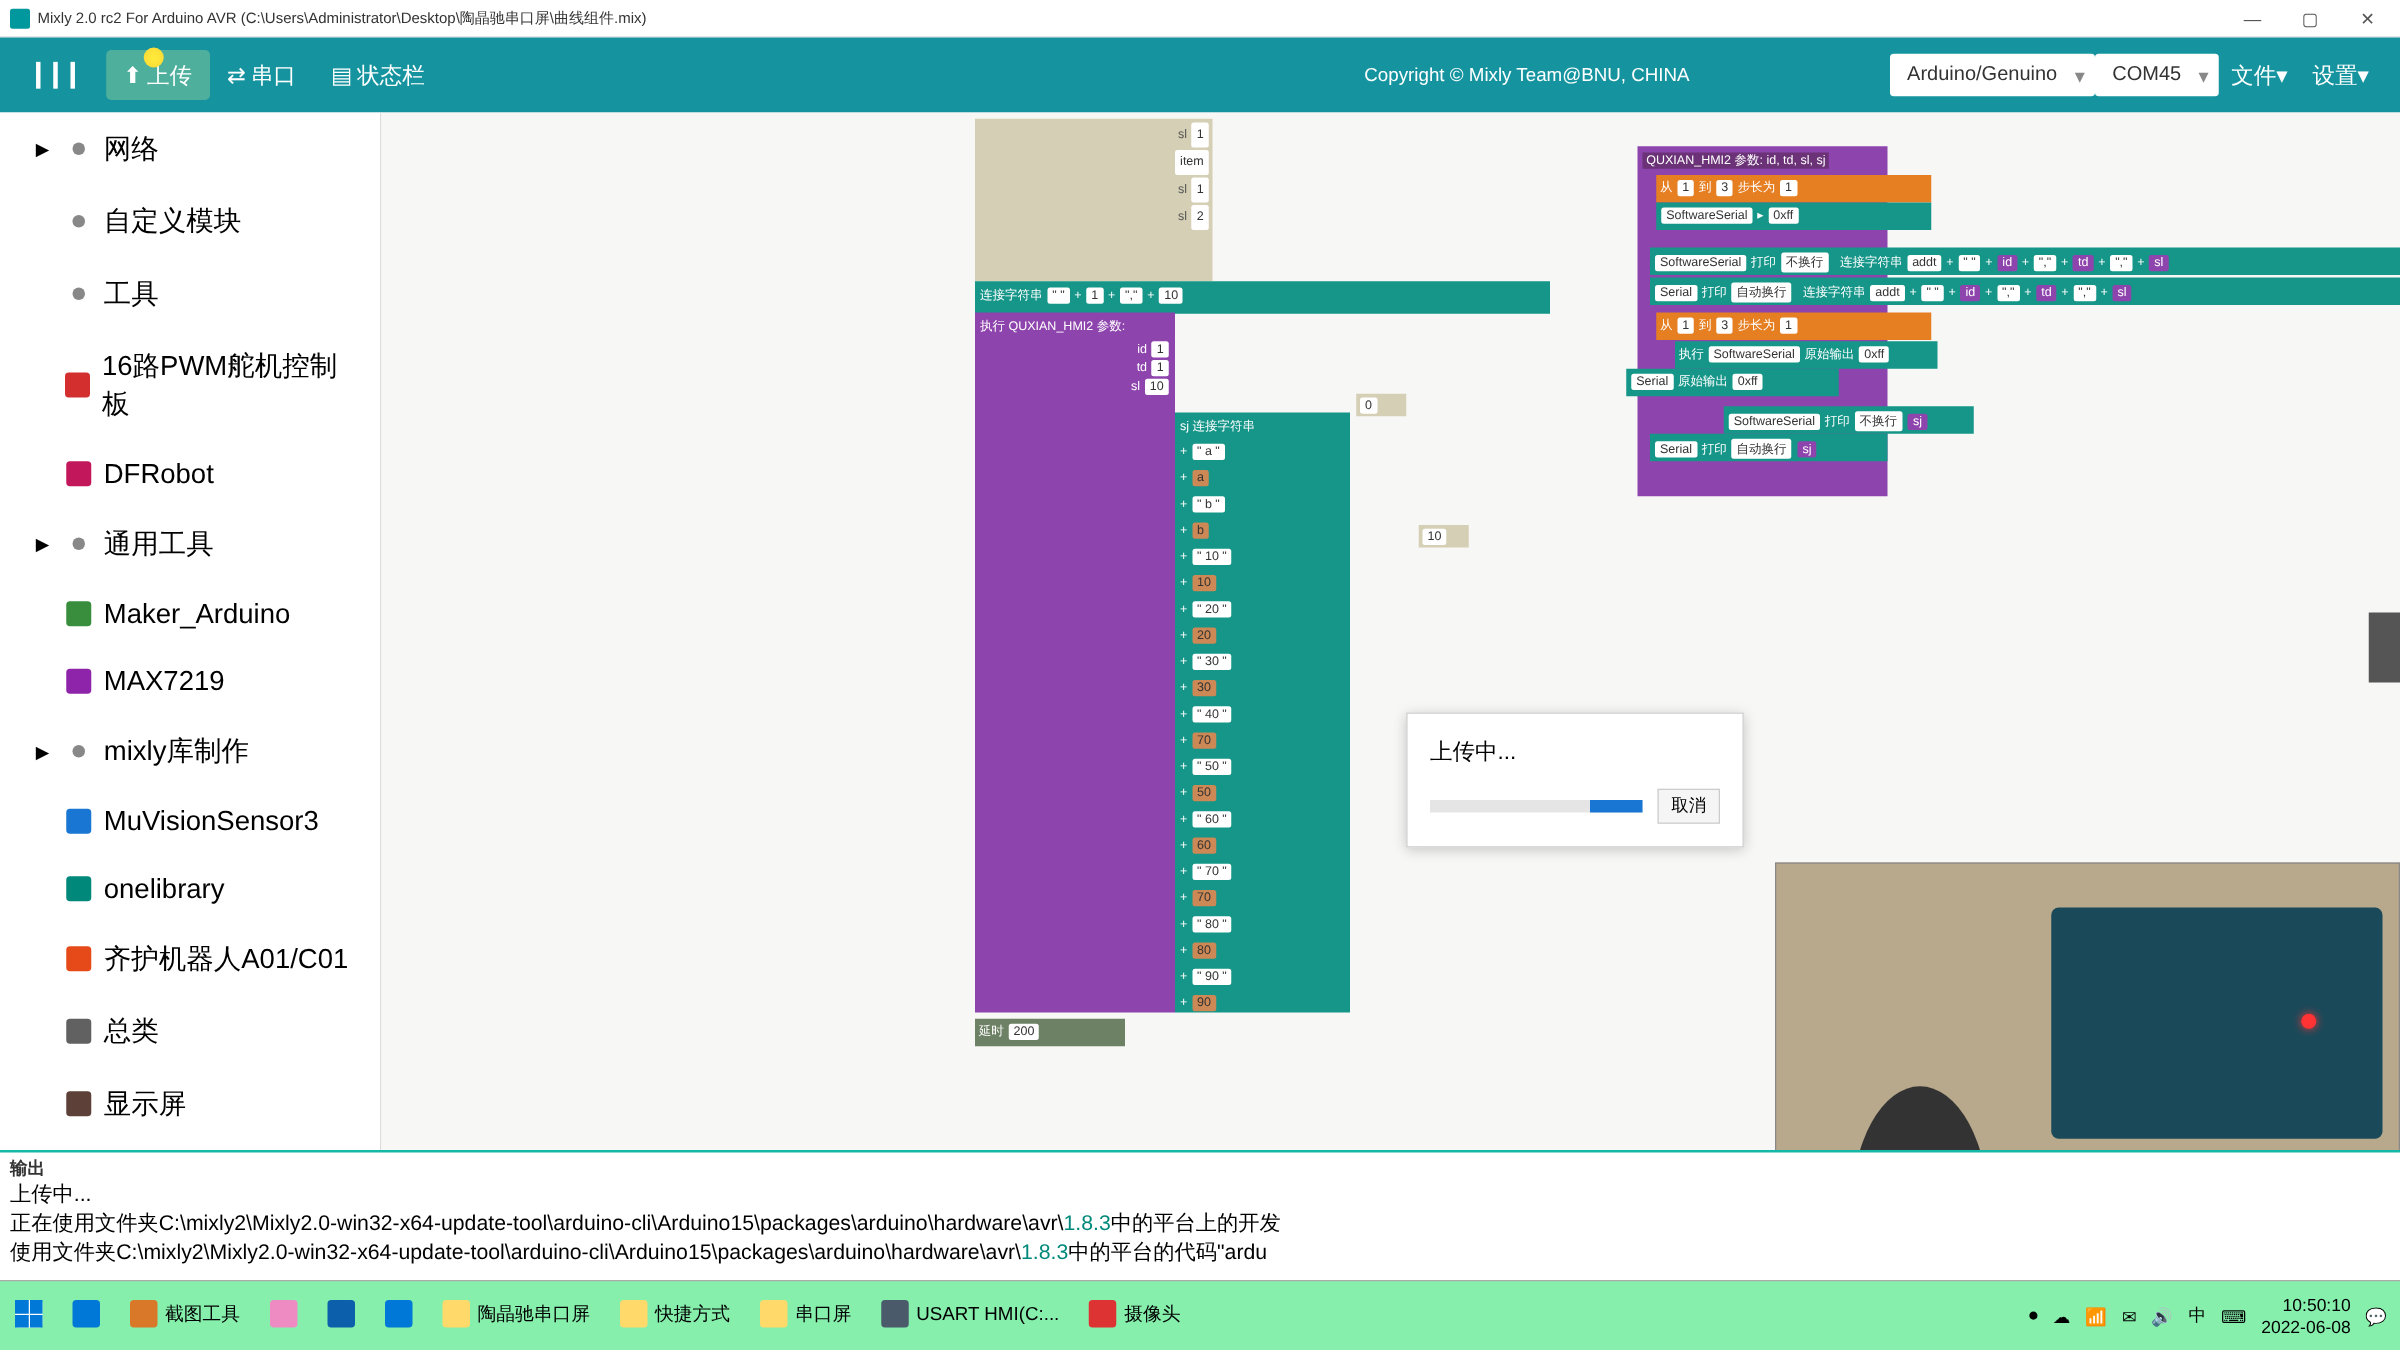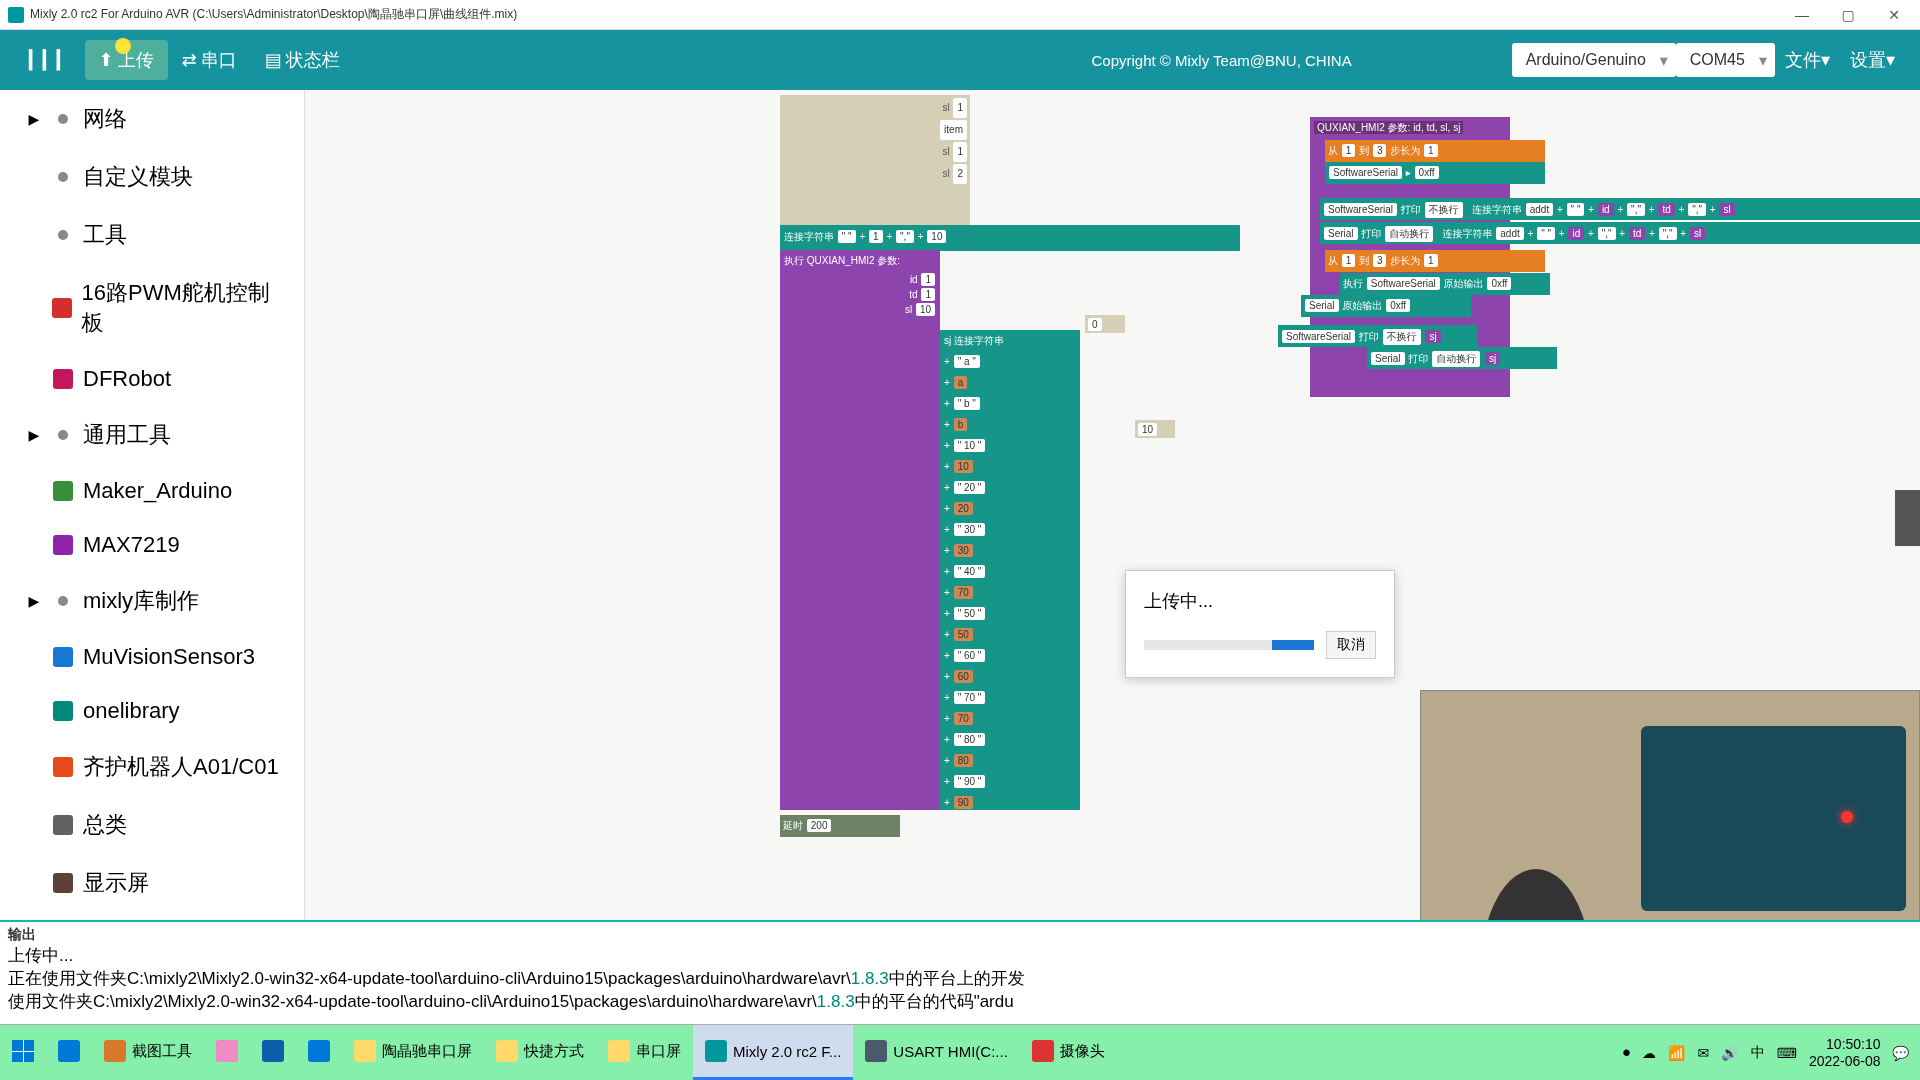--- a/index.html
+++ b/index.html
@@ -218,22 +218,22 @@
       &nbsp;&nbsp;<span>连接字符串</span>
       <span class="smallbox">addt</span> + <span class="smallbox">"  "</span> + <span class="smallbox" style="background:#8e44ad;color:#fff;">id</span> + <span class="smallbox">","</span> + <span class="smallbox" style="background:#8e44ad;color:#fff;">td</span> + <span class="smallbox">","</span> + <span class="smallbox" style="background:#8e44ad;color:#fff;">sl</span>
     </div>
     <div class="block borange" style="left:1020px;top:160px;width:220px;height:22px;padding:3px;">
       <span>从</span> <span class="smallbox">1</span>
       <span>到</span> <span class="smallbox">3</span>
       <span>步长为</span> <span class="smallbox">1</span>
     </div>
     <div class="block bteal" style="left:1035px;top:183px;width:210px;height:22px;padding:3px;">执行 <span class="smallbox">SoftwareSerial</span> 原始输出 <span class="smallbox">0xff</span></div>
     <div class="block bteal" style="left:996px;top:205px;width:170px;height:22px;padding:3px;"><span class="smallbox">Serial</span> 原始输出 <span class="smallbox">0xff</span></div>
-    <div class="block bteal" style="left:973px;top:235px;width:200px;height:22px;padding:3px;"><span class="smallbox">SoftwareSerial</span> <span>打印</span> <span class="smallbox">不换行</span> <span class="smallbox" style="background:#8e44ad;color:#fff;">sj</span></div>
-    <div class="block bteal" style="left:1062px;top:257px;width:190px;height:22px;padding:3px;"><span class="smallbox">Serial</span> <span>打印</span> <span class="smallbox">自动换行</span> <span class="smallbox" style="background:#8e44ad;color:#fff;">sj</span></div>
+    <div class="block bteal" style="left:1074px;top:235px;width:200px;height:22px;padding:3px;"><span class="smallbox">SoftwareSerial</span> <span>打印</span> <span class="smallbox">不换行</span> <span class="smallbox" style="background:#8e44ad;color:#fff;">sj</span></div>
+    <div class="block bteal" style="left:1015px;top:257px;width:190px;height:22px;padding:3px;"><span class="smallbox">Serial</span> <span>打印</span> <span class="smallbox">自动换行</span> <span class="smallbox" style="background:#8e44ad;color:#fff;">sj</span></div>
 
     <div class="dialog">
       <div class="dtitle">上传中...</div>
       <div class="progrow">
         <div class="progbar">
             <div class="progfill"></div>
           </div>
         <div class="cbtn">取消</div>
       </div>
     </div>
@@ -284,24 +284,20 @@
         <div class="tbicon" style="background:#ffd96a"></div>
         <span>陶晶驰串口屏</span>
       </div>
       <div class="tbitem">
         <div class="tbicon" style="background:#ffd96a"></div>
         <span>快捷方式</span>
       </div>
       <div class="tbitem">
         <div class="tbicon" style="background:#ffd96a"></div>
         <span>串口屏</span>
-      </div>
-      <div class="tbitem active">
-        <div class="tbicon" style="background:#00979d"></div>
-        <span>Mixly 2.0 rc2 F...</span>
       </div>
       <div class="tbitem">
         <div class="tbicon" style="background:#4a5a6a"></div>
         <span>USART HMI(C:...</span>
       </div>
       <div class="tbitem">
         <div class="tbicon" style="background:#d33"></div>
         <span>摄像头</span>
       </div>
     </div>

